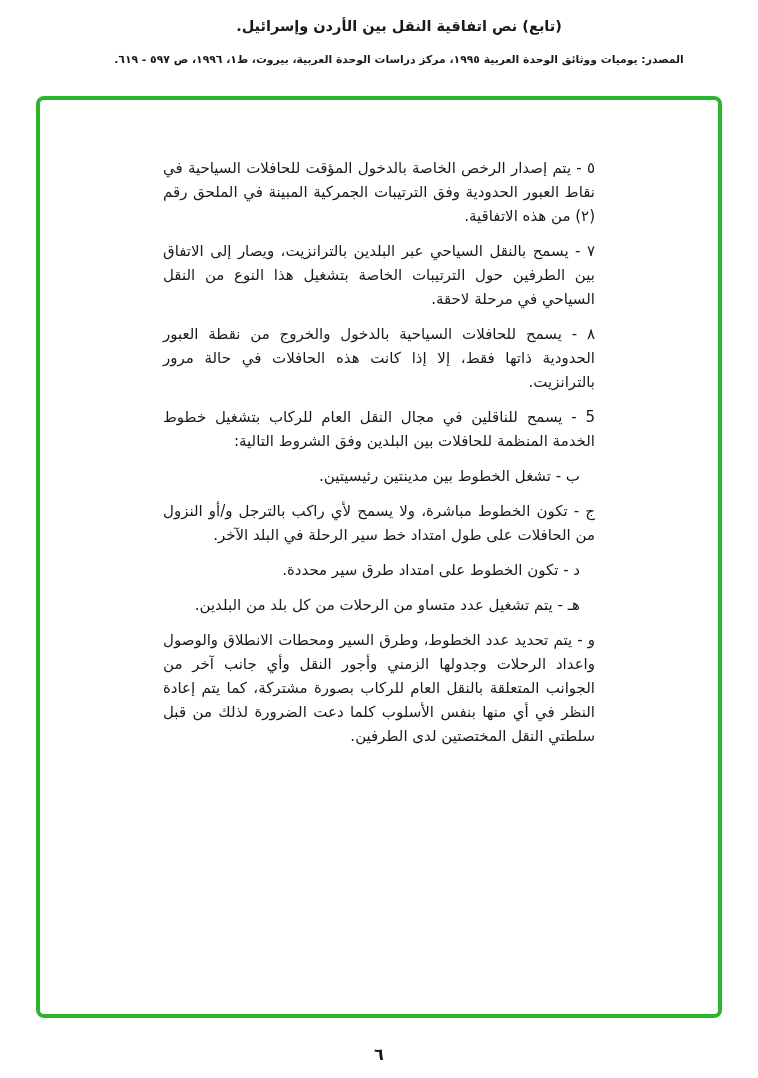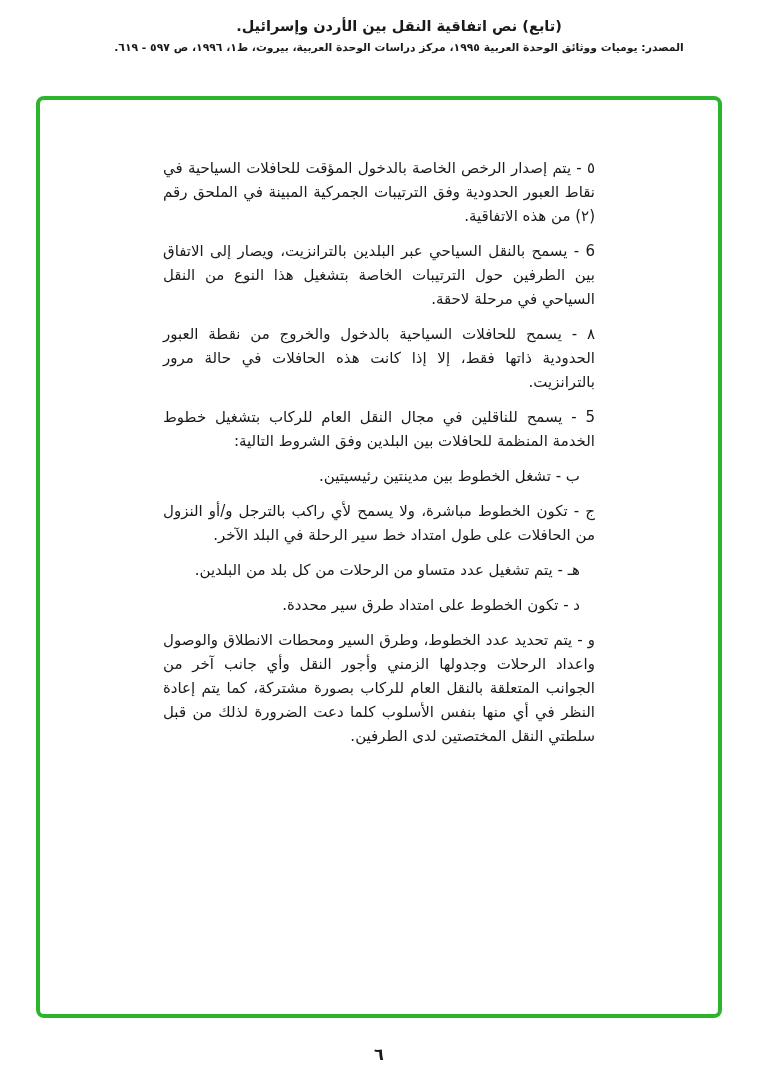--- a/index.html
+++ b/index.html
@@ -20,21 +20,21 @@
     text-align: center;
     direction: rtl;
     padding-left: 40px;
   }
   .header-title {
     font-size: 14.5px;
     font-weight: bold;
     letter-spacing: 0.2px;
   }
   .header-source {
-    margin-top: 7px;
+    margin-top: 19px;
     font-size: 10.8px;
     font-weight: bold;
   }
   .green-frame {
     position: absolute;
     left: 36px;
     top: 96px;
     width: 686px;
     height: 922px;
     box-sizing: border-box;
@@ -82,35 +82,35 @@
   <div class="header-title">(تابع) نص اتفاقية النقل بين الأردن وإسرائيل.</div>
   <div class="header-source">المصدر: يوميات ووثائق الوحدة العربية ١٩٩٥، مركز دراسات الوحدة العربية، بيروت، ط١، ١٩٩٦، ص ٥٩٧ - ٦١٩.</div>
 </div>
 
 <div class="green-frame" style="border-color: rgb(44, 181, 44);">
   <div class="content">
 
     <p class="para">٥ - يتم إصدار الرخص الخاصة بالدخول المؤقت للحافلات السياحية في نقاط العبور الحدودية وفق الترتيبات الجمركية المبينة في الملحق رقم (٢) من هذه الاتفاقية.</p>
 
 
-    <p class="para">6 - يسمح بالنقل السياحي عبر البلدين بالترانزيت، ويصار إلى الاتفاق بين الطرفين حول الترتيبات الخاصة بتشغيل هذا النوع من النقل السياحي في مرحلة لاحقة.</p>
+    <p class="para">٧ - يسمح بالنقل السياحي عبر البلدين بالترانزيت، ويصار إلى الاتفاق بين الطرفين حول الترتيبات الخاصة بتشغيل هذا النوع من النقل السياحي في مرحلة لاحقة.</p>
 
     <p class="para">٨ - يسمح للحافلات السياحية بالدخول والخروج من نقطة العبور الحدودية ذاتها فقط، إلا إذا كانت هذه الحافلات في حالة مرور بالترانزيت.</p>
 
 
     <p class="para">5 - يسمح للناقلين في مجال النقل العام للركاب بتشغيل خطوط الخدمة المنظمة للحافلات بين البلدين وفق الشروط التالية:</p>
 
 
     <p class="item">ب - تشغل الخطوط بين مدينتين رئيسيتين.</p>
 
     <p class="para">ج - تكون الخطوط مباشرة، ولا يسمح لأي راكب بالترجل و/أو النزول من الحافلات على طول امتداد خط سير الرحلة في البلد الآخر.</p>
 
+    <p class="item">د - تكون الخطوط على امتداد طرق سير محددة.</p>
+
     <p class="item">هـ - يتم تشغيل عدد متساو من الرحلات من كل بلد من البلدين.</p>
-
-    <p class="item">د - تكون الخطوط على امتداد طرق سير محددة.</p>
 
     <p class="para">و - يتم تحديد عدد الخطوط، وطرق السير ومحطات الانطلاق والوصول واعداد الرحلات وجدولها الزمني وأجور النقل وأي جانب آخر من الجوانب المتعلقة بالنقل العام للركاب بصورة مشتركة، كما يتم إعادة النظر في أي منها بنفس الأسلوب كلما دعت الضرورة لذلك من قبل سلطتي النقل المختصتين لدى الطرفين.</p>
 
   </div>
 </div>
 
 <div class="footer">
   <span>٦</span>
 </div>
 

